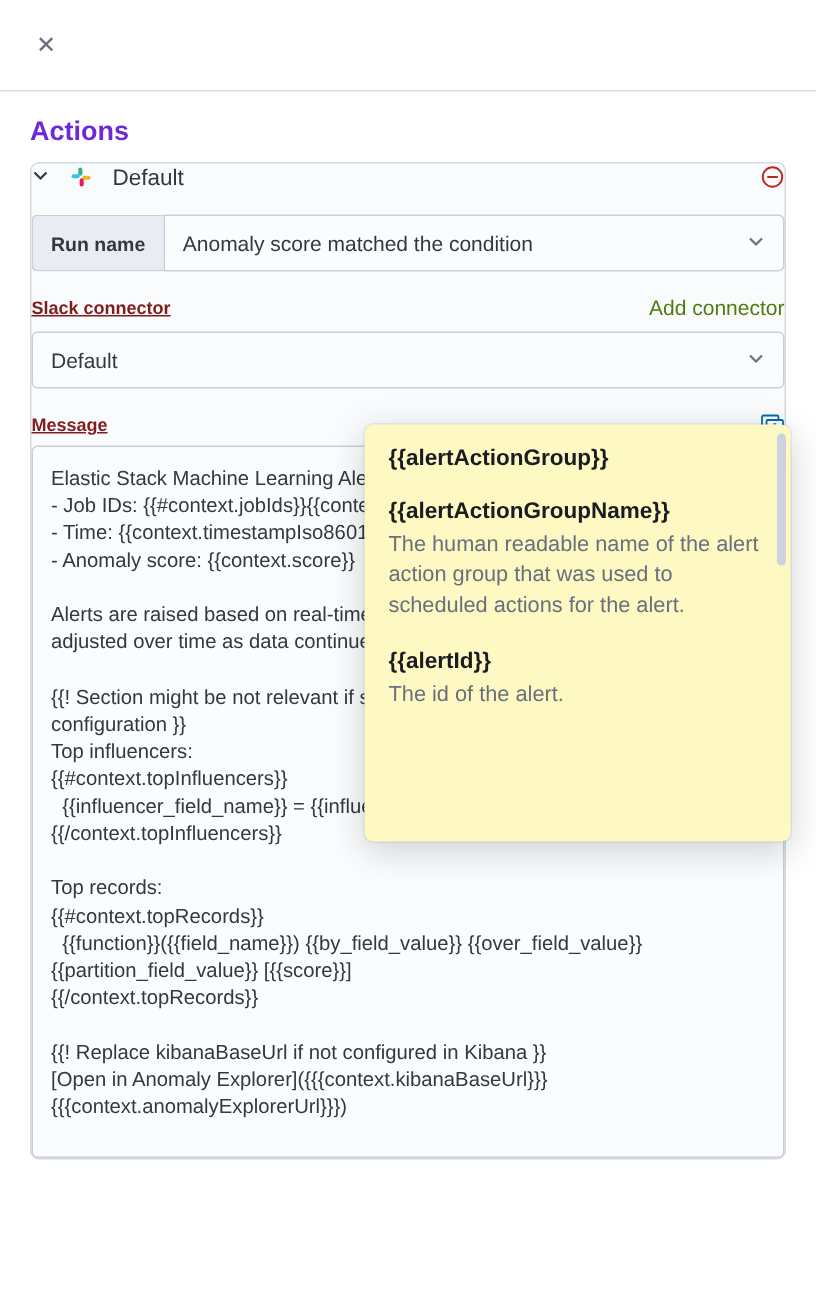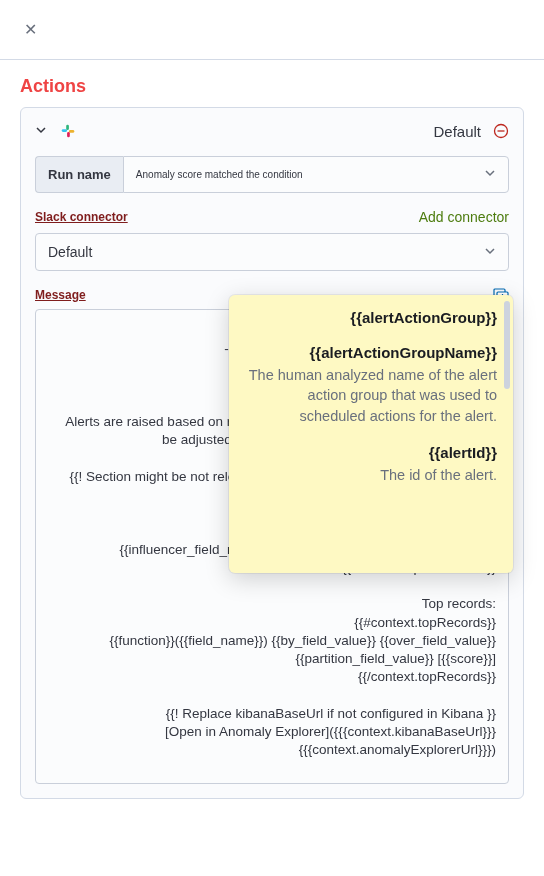--- a/index.html
+++ b/index.html
@@ -27,29 +27,27 @@
   .close-btn {
     font-size: 16px;
     color: #69707D;
     cursor: pointer;
     padding: 4px;
   }
   .section-title {
     font-size: 18px;
     font-weight: 700;
     padding: 16px 20px 10px;
-    color: #ef4444;
+    color: #6d28d9;
   }
   .card {
     margin: 0 20px 20px;
     border: 1px solid #D3DAE6;
     border-radius: 6px;
     background: #fafbfd;
-    padding: 14px;
-    text-align: right;
   }
   .card-header {
     display: flex;
     align-items: center;
     gap: 12px;
     margin-bottom: 16px;
   }
   .chevron {
     color: #343741;
     font-size: 12px;
@@ -95,21 +93,21 @@
   }
   .select {
     flex: 1;
     background: #fbfcfd;
     border: 1px solid #c9cfda;
     border-radius: 0 4px 4px 0;
     padding: 10px 12px;
     display: flex;
     justify-content: space-between;
     align-items: center;
-    font-size: 10px;
+    font-size: 14px;
     color: #343741;
     cursor: pointer;
   }
   .full-select {
      background: #fbfcfd;
      border: 1px solid #c9cfda;
      border-radius: 4px;
      padding: 10px 12px;
      display: flex;
      justify-content: space-between;
@@ -297,21 +295,21 @@
 [Open in Anomaly Explorer]({{{context.kibanaBaseUrl}}}{{{context.anomalyExplorerUrl}}})</div>
 
     <div class="popover">
       <div class="scrollbar"></div>
       <div class="popover-scroll">
         <div class="var-item">
           <div class="var-name">{{alertActionGroup}}</div>
         </div>
         <div class="var-item">
           <div class="var-name">{{alertActionGroupName}}</div>
-          <div class="var-desc">The human analyzed name of the alert action group that was used to scheduled actions for the alert.</div>
+          <div class="var-desc">The human readable name of the alert action group that was used to scheduled actions for the alert.</div>
         </div>
         <div class="var-item">
           <div class="var-name">{{alertId}}</div>
           <div class="var-desc">The id of the alert.</div>
         </div>
       </div>
     </div>
   </div>
 
 </div>

